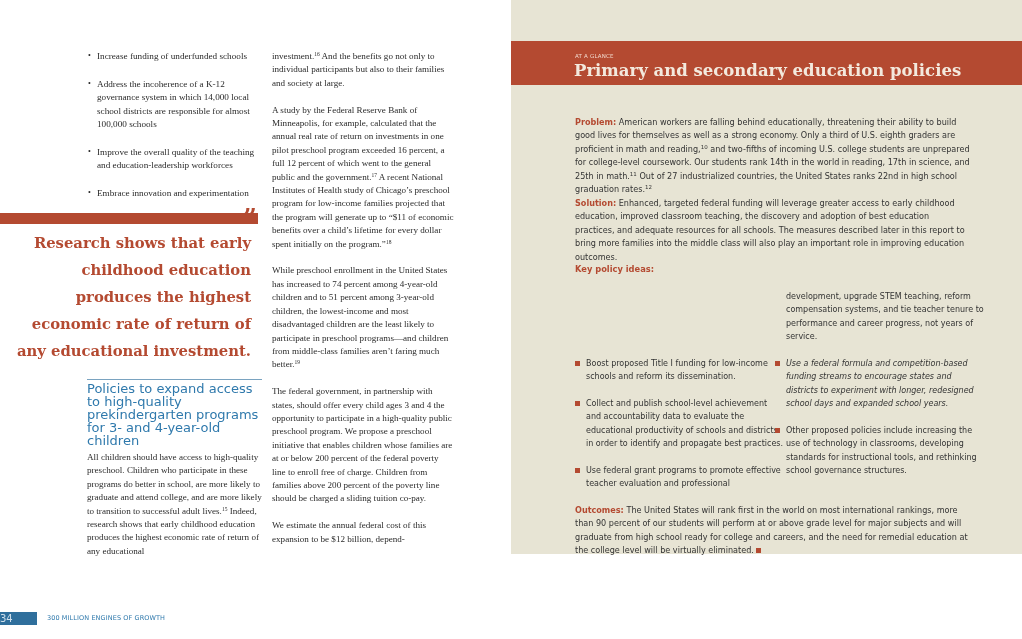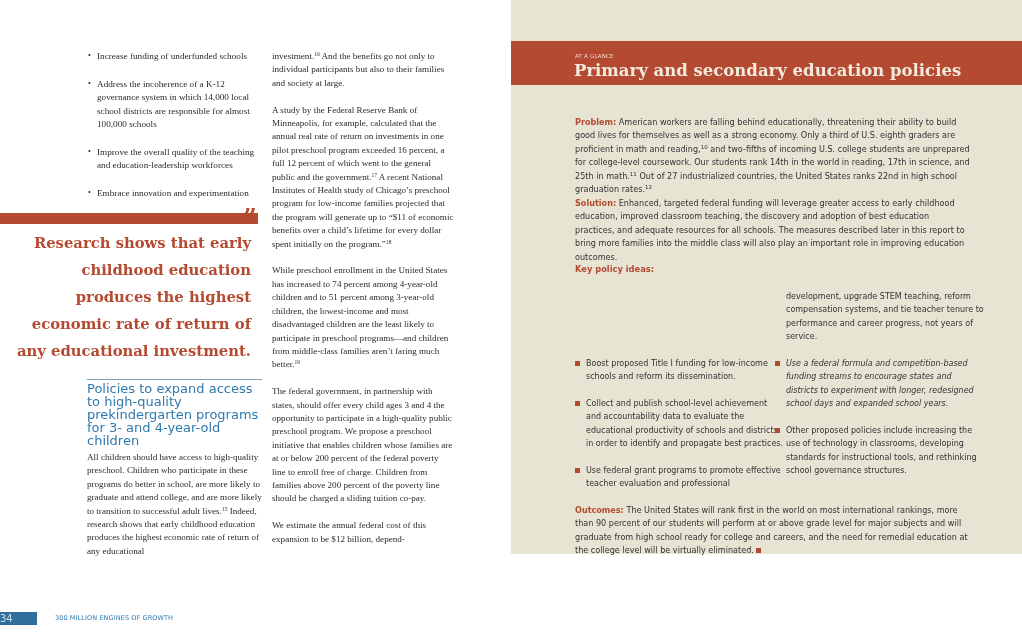--- a/index.html
+++ b/index.html
@@ -24,21 +24,21 @@
   .subhead { position: absolute; left: 87px; top: 382px; width: 178px; color: #2f79ac; font-size: 13px; line-height: 13px; font-family: "DejaVu Sans", sans-serif; }
   .left-body { position: absolute; left: 87px; top: 451px; width: 180px; font-size: 9.1px; line-height: 13.4px; margin: 0; }
 
   .col2 { position: absolute; left: 272px; top: 50px; width: 182px; }
   .col2 p { margin: 0 0 13.4px 0; font-size: 9.1px; line-height: 13.4px; }
 
   sup { font-size: 5.5px; line-height: 0; vertical-align: 3px; }
 
   .footer-tab { position: absolute; left: 0; top: 612px; width: 37px; height: 13px; background: #2f6f9c; }
   .footer-num { position: absolute; left: 0; top: 612px; width: 34px; height: 13px; text-align: left; color: #cfe0ec; font-size: 10px; line-height: 13px; font-family: "DejaVu Sans", sans-serif; }
-  .footer-title { position: absolute; left: 47px; top: 612px; color: #2f79ac; font-size: 6.5px; line-height: 13px; font-family: "DejaVu Sans", sans-serif; letter-spacing: 0.1px; margin-left: 8px; }
+  .footer-title { position: absolute; left: 47px; top: 612px; color: #2f79ac; font-size: 6.5px; line-height: 13px; font-family: "DejaVu Sans", sans-serif; letter-spacing: 0.1px; }
 
   
   .right-page { position: absolute; left: 511px; top: 0; width: 511px; height: 554px; background: #e7e4d4; }
   .banner { position: absolute; left: 0; top: 41px; width: 511px; height: 44px; background: #b44a31; }
   .banner-kicker { position: absolute; left: 64px; top: 12px; color: #f1d8cc; font-size: 5.5px; letter-spacing: 0.2px; font-family: "DejaVu Sans", sans-serif; }
   .banner-title { position: absolute; left: 63px; top: 20px; color: #f3e9dd; font-size: 16.5px; line-height: 20px; white-space: nowrap; }
 
   .rp-text { position: absolute; left: 64px; width: 395px; font-size: 8.1px; line-height: 13.4px; color: #333; font-family: "DejaVu Sans", sans-serif; }
   .label { color: #b44a31; font-weight: bold; }
   .key-label { position: absolute; left: 64px; top: 264px; color: #b44a31; font-weight: bold; font-size: 8.3px; font-family: "DejaVu Sans", sans-serif; }

